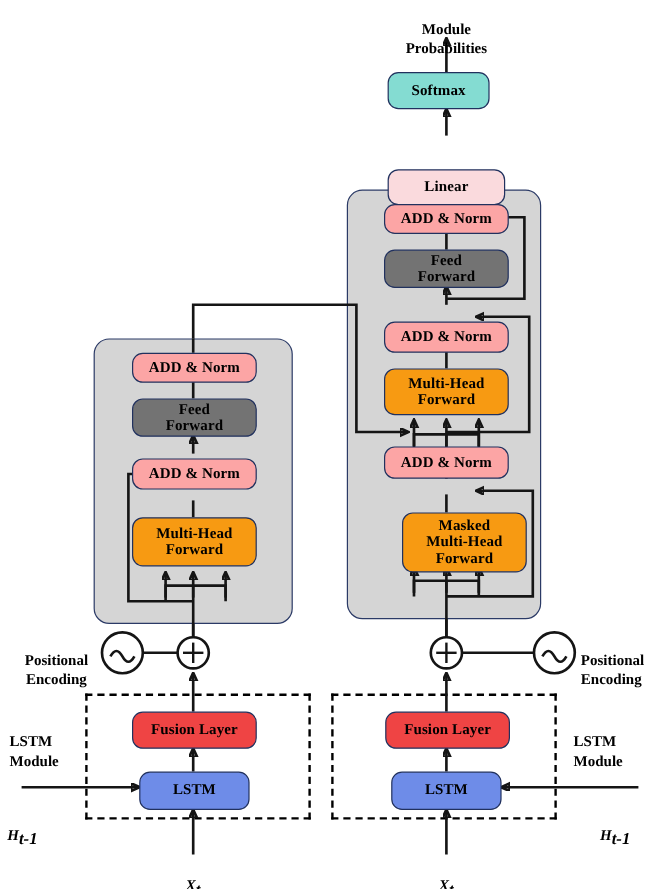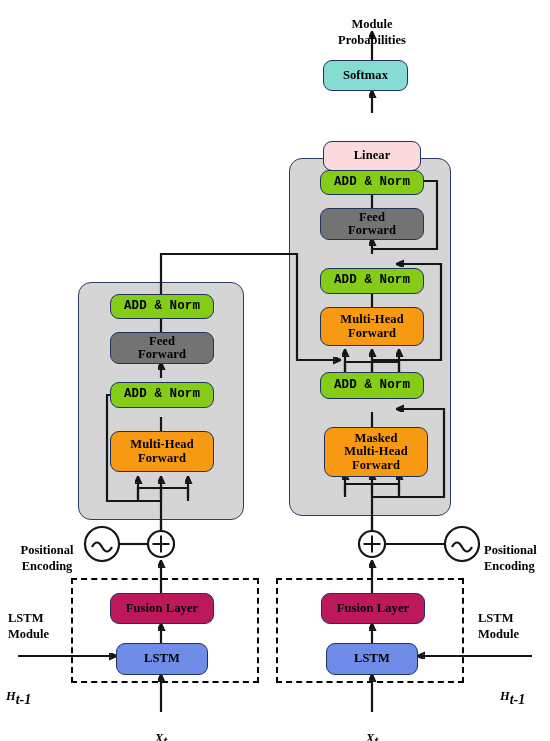--- a/index.html
+++ b/index.html
@@ -7,26 +7,26 @@
        font-family:"Liberation Serif","DejaVu Serif",serif;}
   #stage{position:absolute;left:0;top:0;width:550px;height:741px;}
 
   
   .node{position:absolute;box-sizing:border-box;border:1.6px solid #21315e;
         border-radius:9px;display:flex;align-items:center;justify-content:center;
         text-align:center;font-weight:bold;color:#000;line-height:1.08;
         font-size:12.5px;letter-spacing:.1px;z-index:6;}
   .node span{display:block;width:100%;white-space:pre-line;}
 
-  .c-addnorm{background:#84cc16;font-family:Liberation Mono, monospace;}
+  .c-addnorm{background:#fca5a5;}
   .c-feed   {background:#737373;}
   .c-mha    {background:#f79a12;}
   .c-softmax{background:#84dcd2;}
   .c-linear {background:#fadadd;}
-  .c-fusion {background:#be185d;}
+  .c-fusion {background:#ef4444;}
   .c-lstm   {background:#6e8ce8;}
 
   
   .stack{position:absolute;box-sizing:border-box;background:#d5d5d5;
          border:1.8px solid #2b3a66;border-radius:13px;z-index:2;}
 
   
   .dashbox{position:absolute;box-sizing:border-box;background:transparent;
            border:2.4px dashed #000;z-index:3;}
 
@@ -164,21 +164,21 @@
   <div class="node c-addnorm" style="left:320px;top:268px;width:104px;height:26px;">
     <span>ADD &amp; Norm</span>
   </div>
   <div class="node c-mha" style="left:320px;top:307px;width:104px;height:39px;">
     <span>Multi-Head
 Forward</span>
   </div>
   <div class="node c-addnorm" style="left:320px;top:372px;width:104px;height:27px;">
     <span>ADD &amp; Norm</span>
   </div>
-  <div class="node c-mha" style="left:324px;top:427px;width:104px;height:50px;">
+  <div class="node c-mha" style="left:335px;top:427px;width:104px;height:50px;">
     <span>Masked
 Multi-Head
 Forward</span>
   </div>
 
   <div class="node c-addnorm" style="left:110px;top:294px;width:104px;height:25px;">
     <span>ADD &amp; Norm</span>
   </div>
   <div class="node c-feed" style="left:110px;top:332px;width:104px;height:32px;">
     <span>Feed

